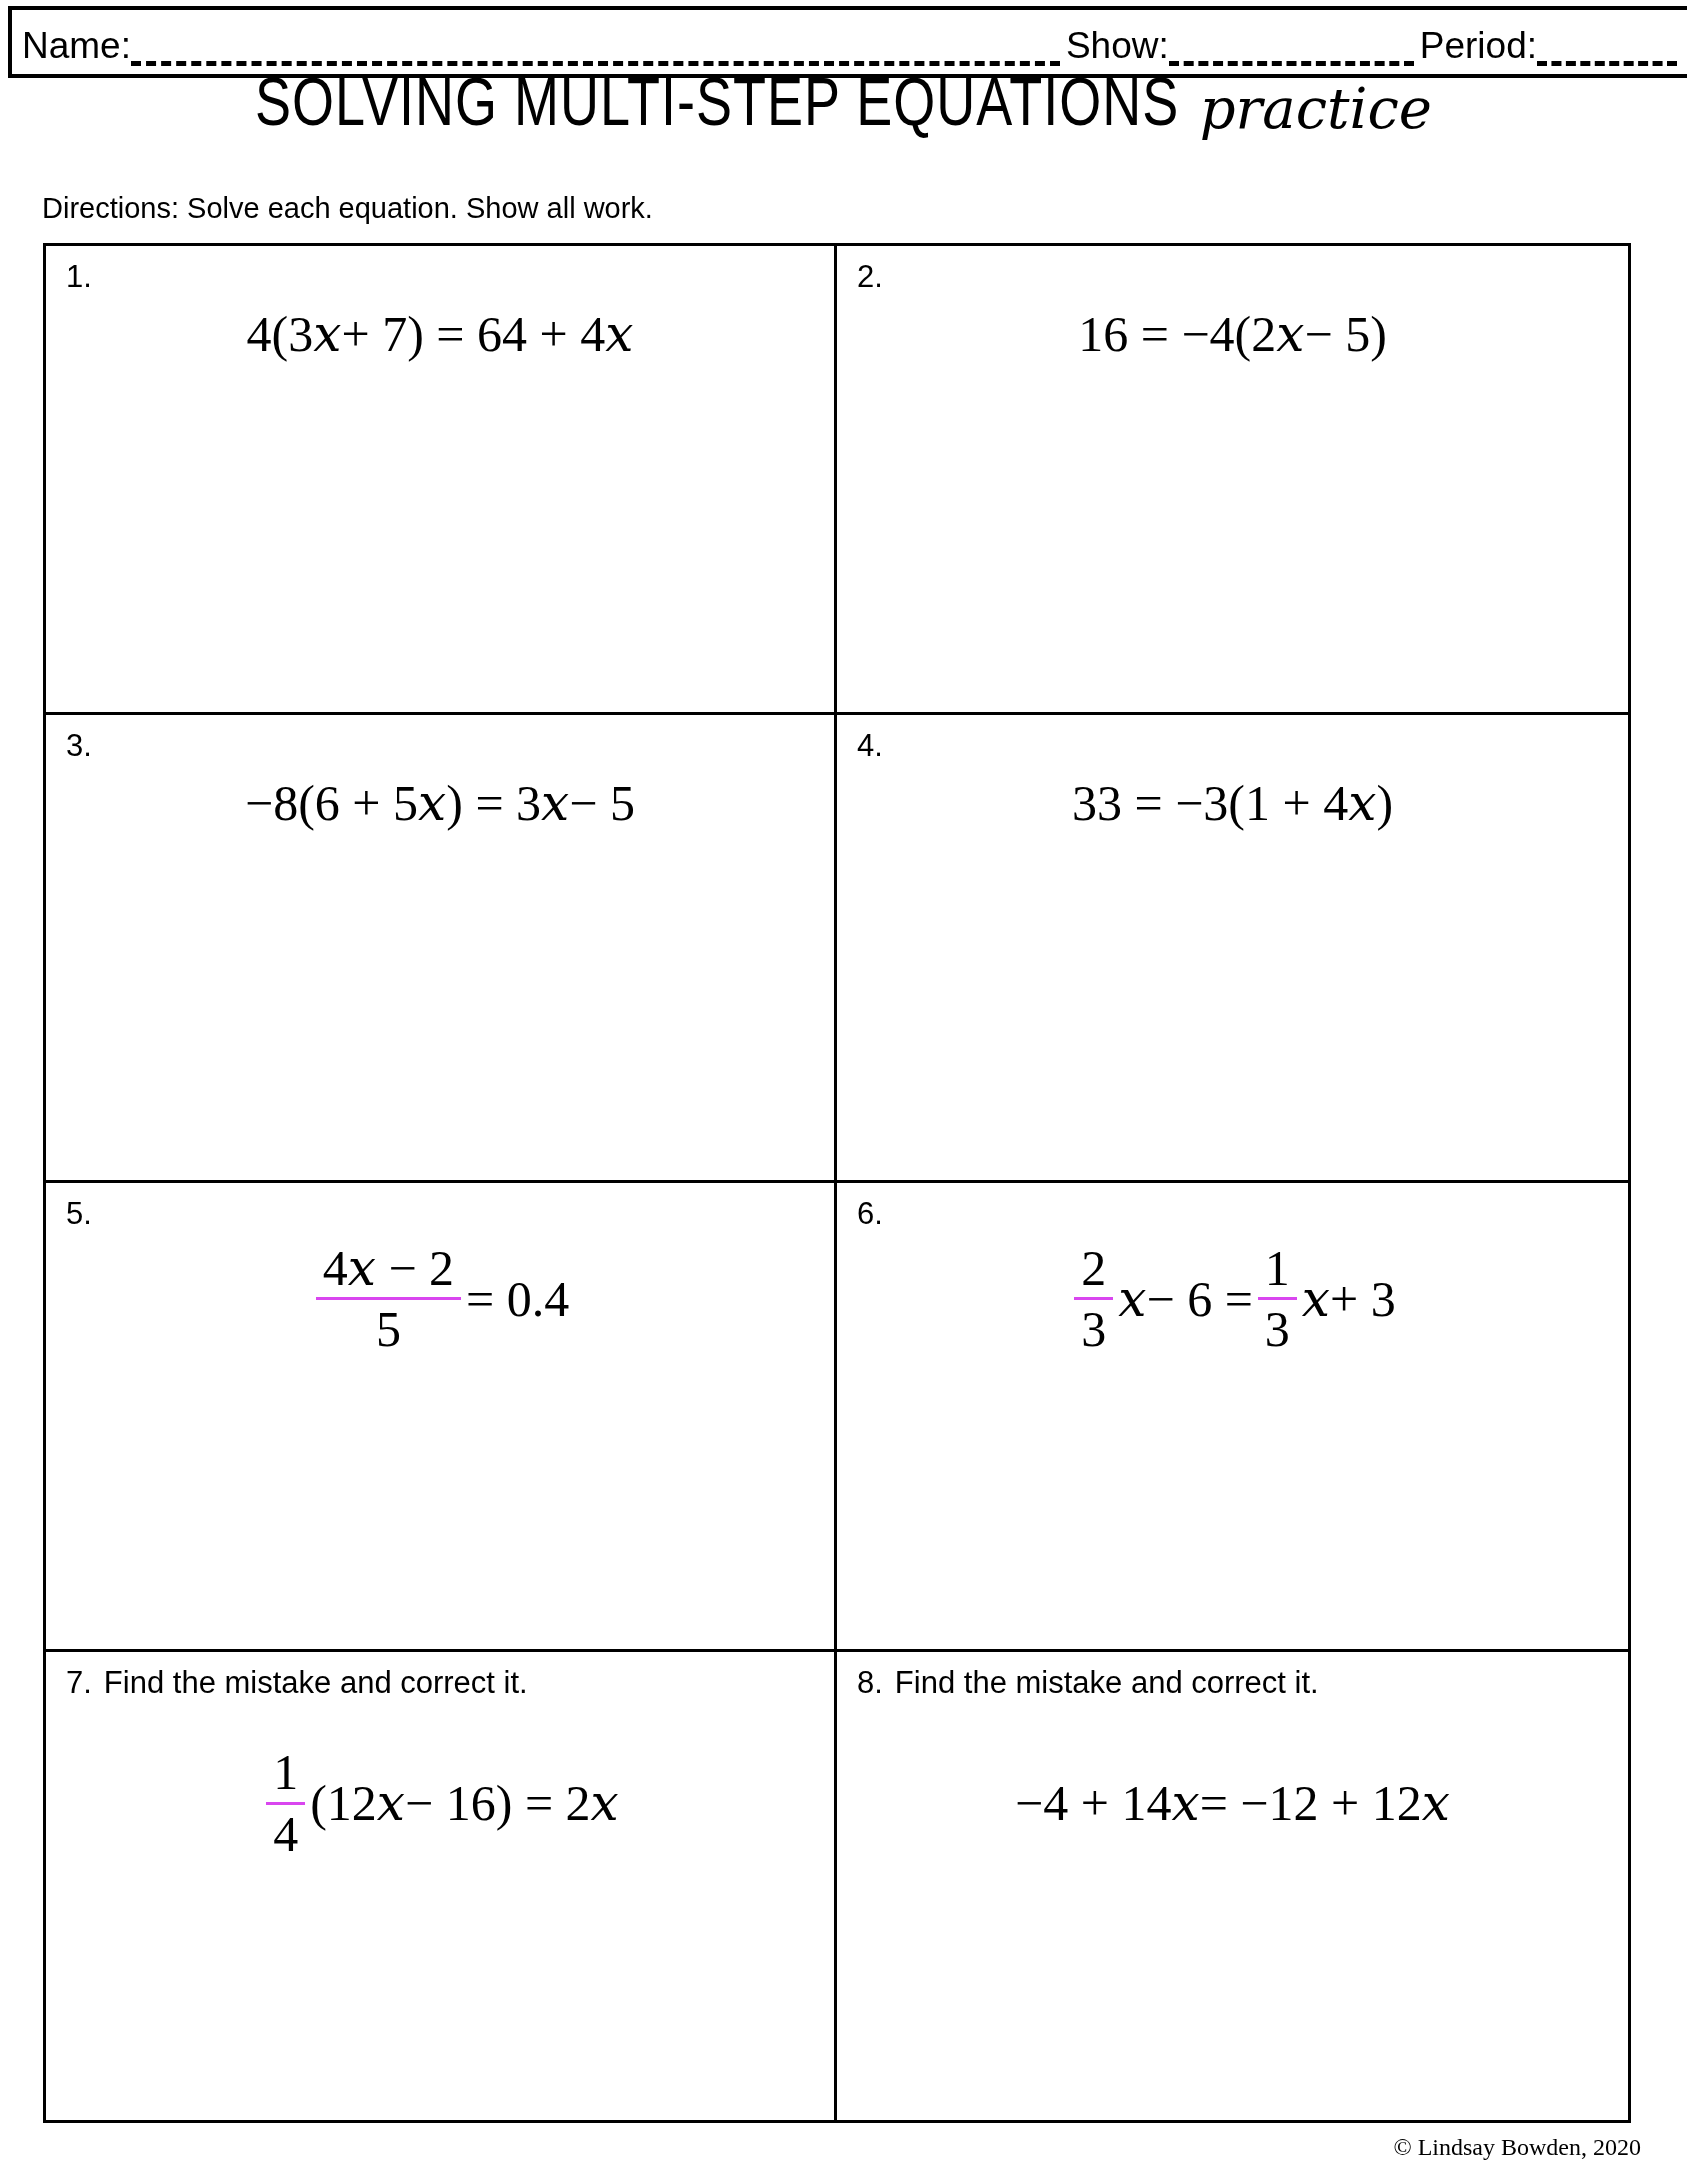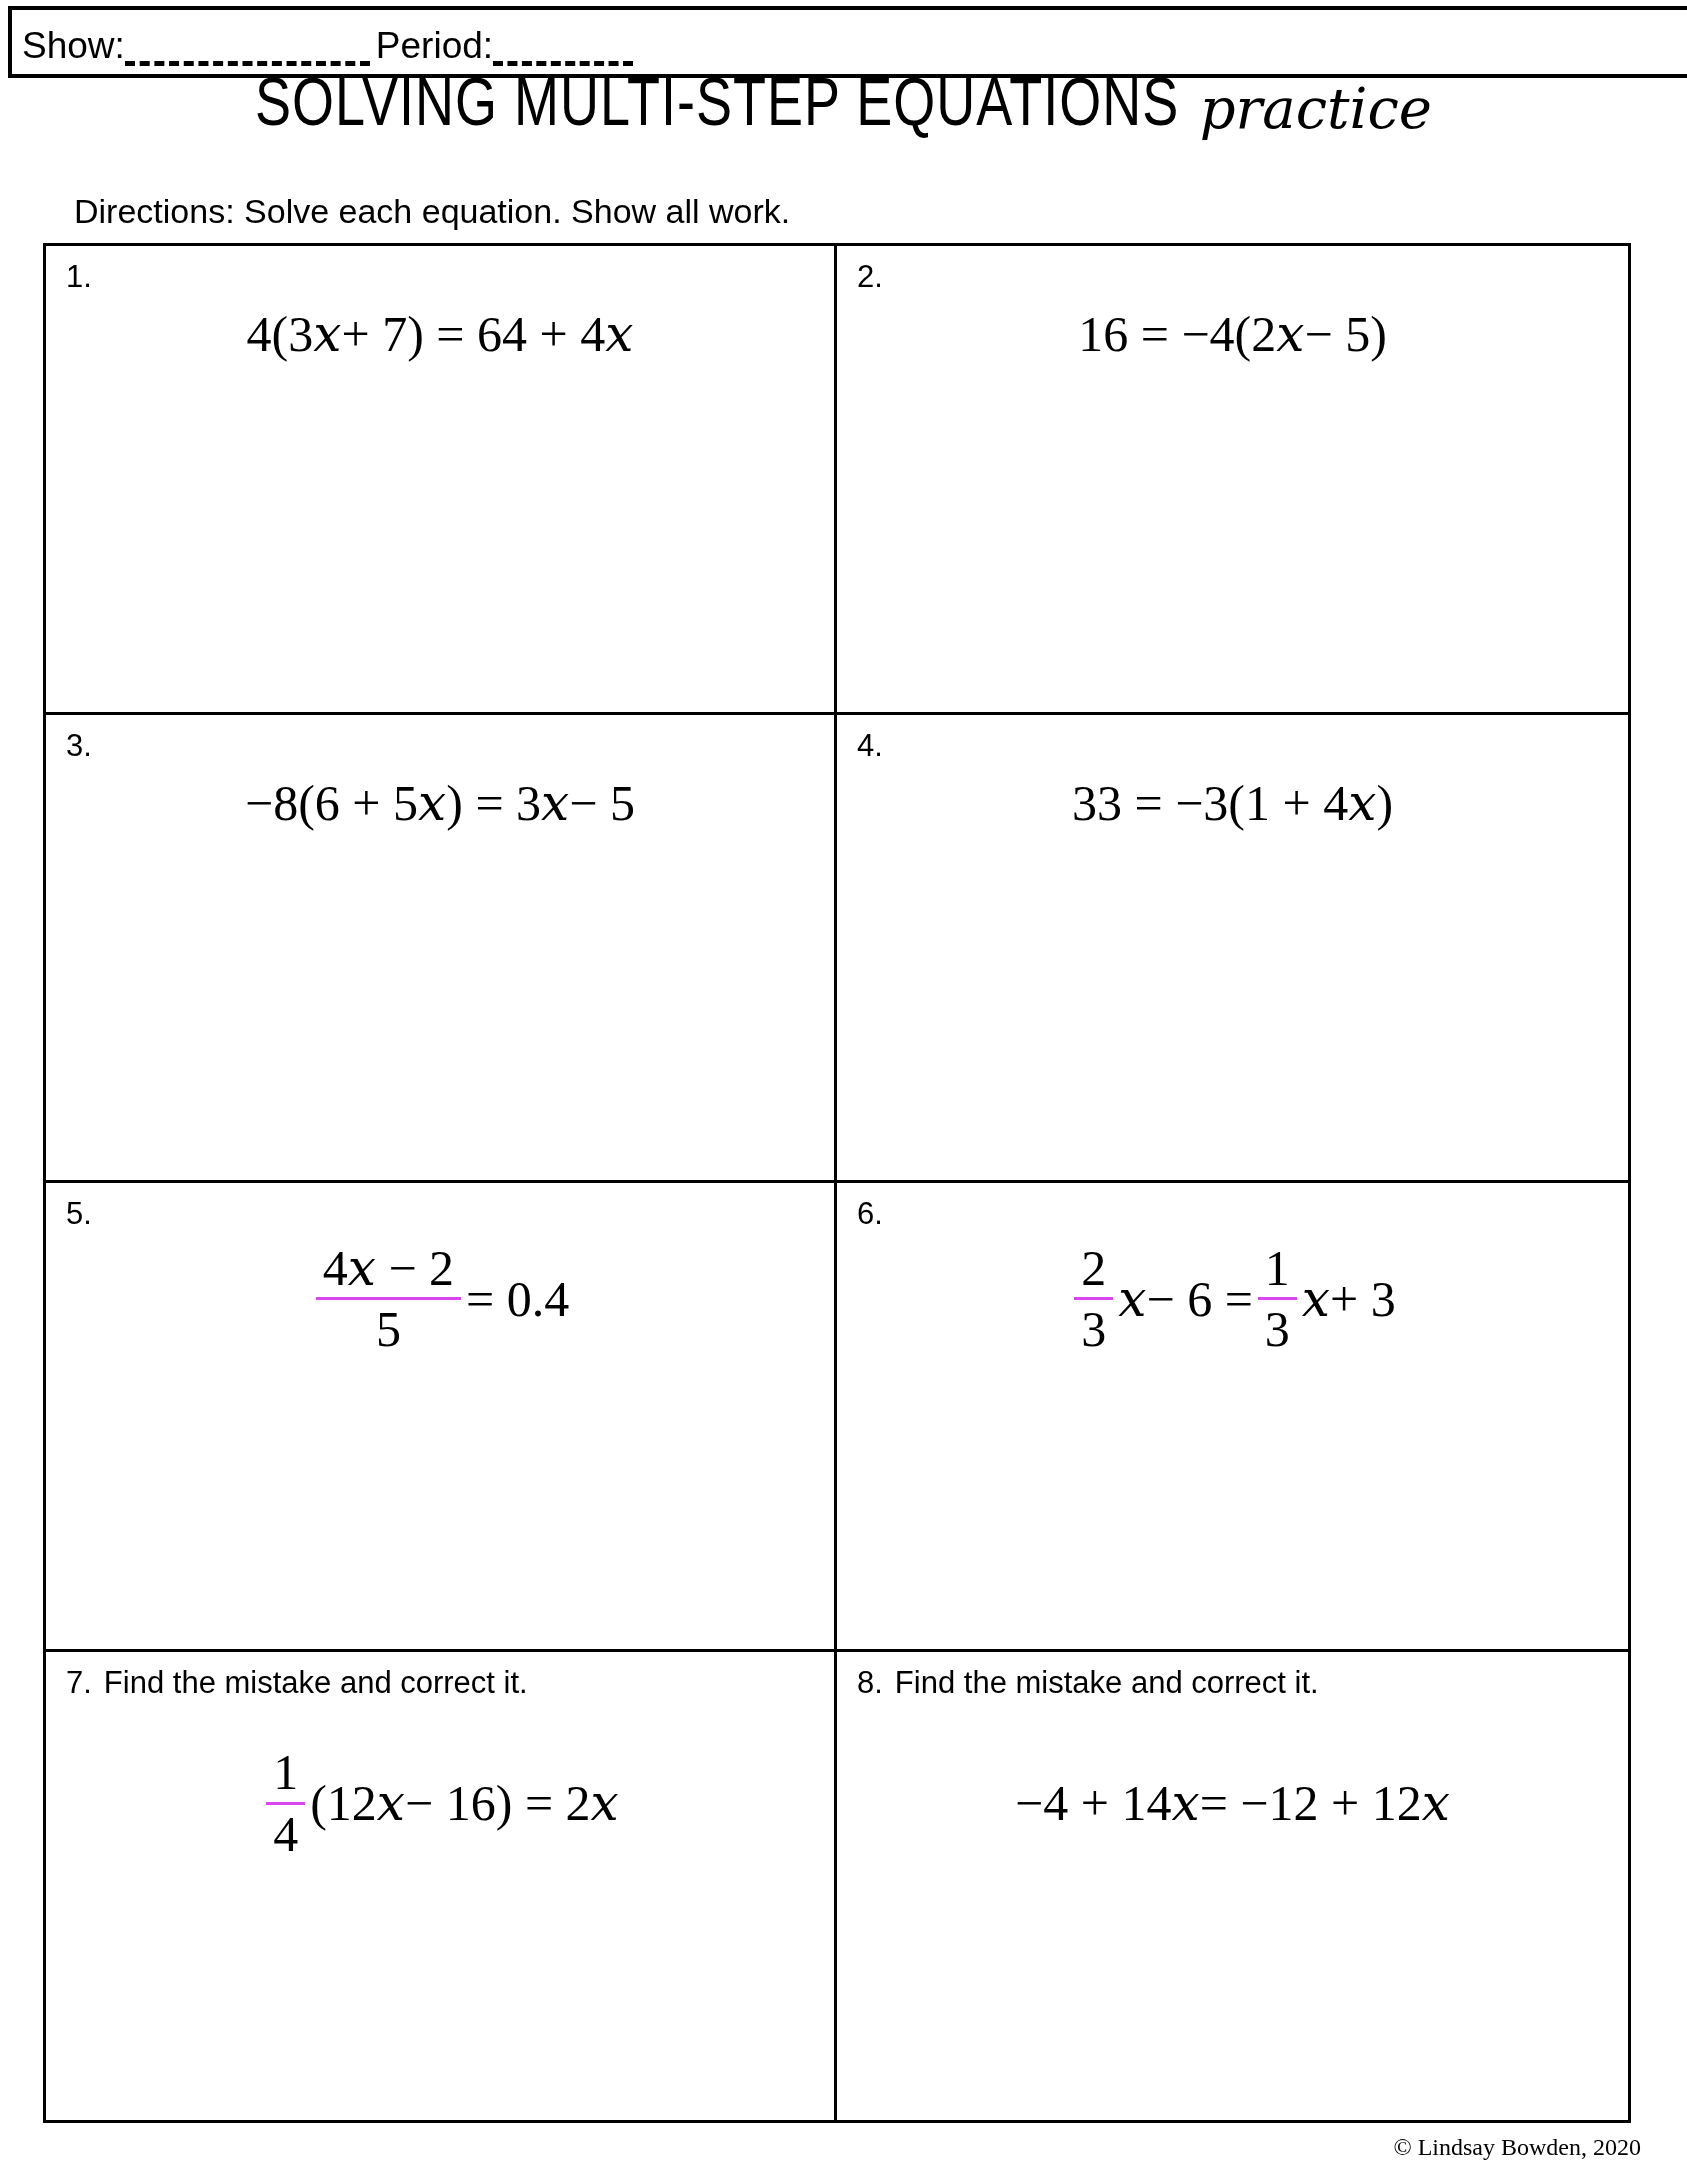--- a/index.html
+++ b/index.html
@@ -39,22 +39,21 @@
   }
   .title-script {
     display:inline-block; margin-left:16px;
     font-family:"DejaVu Serif", serif;
     font-style:italic; font-size:56px;
   }
 
   
   .directions {
     position:absolute; left:42px; top:192px;
-    font-size:34px;
-    margin-left:32px;
+    font-size:29px;
   }
 
   
   .grid {
     position:absolute; left:43px; top:243px;
     width:1588px; height:1880px;
     border:3px solid #000;
     display:grid;
     grid-template-columns:1fr 1fr;
     grid-template-rows:repeat(4, 1fr);
@@ -95,20 +94,24 @@
     font-family:"Liberation Serif", serif;
     font-size:24px;
   }
 </style>
 </head>
 <body>
 
 <div class="page">
 
   <div class="header-box">
+    <div class="hfield grow">
+      <span class="hlabel">Name:</span>
+      <span class="hline name"></span>
+    </div>
     <div class="hfield">
       <span class="hlabel">Show:</span>
       <span class="hline date"></span>
     </div>
     <div class="hfield">
       <span class="hlabel">Period:</span>
       <span class="hline period"></span>
     </div>
   </div>
 

